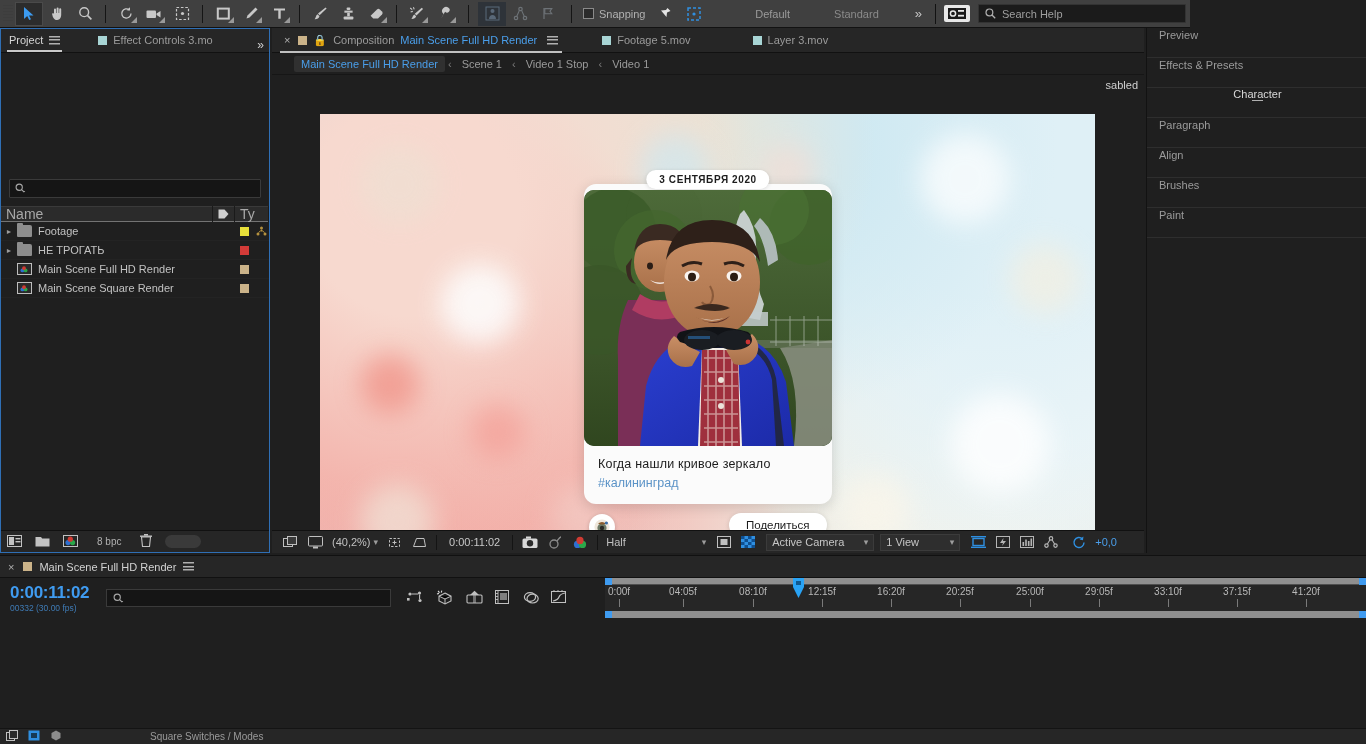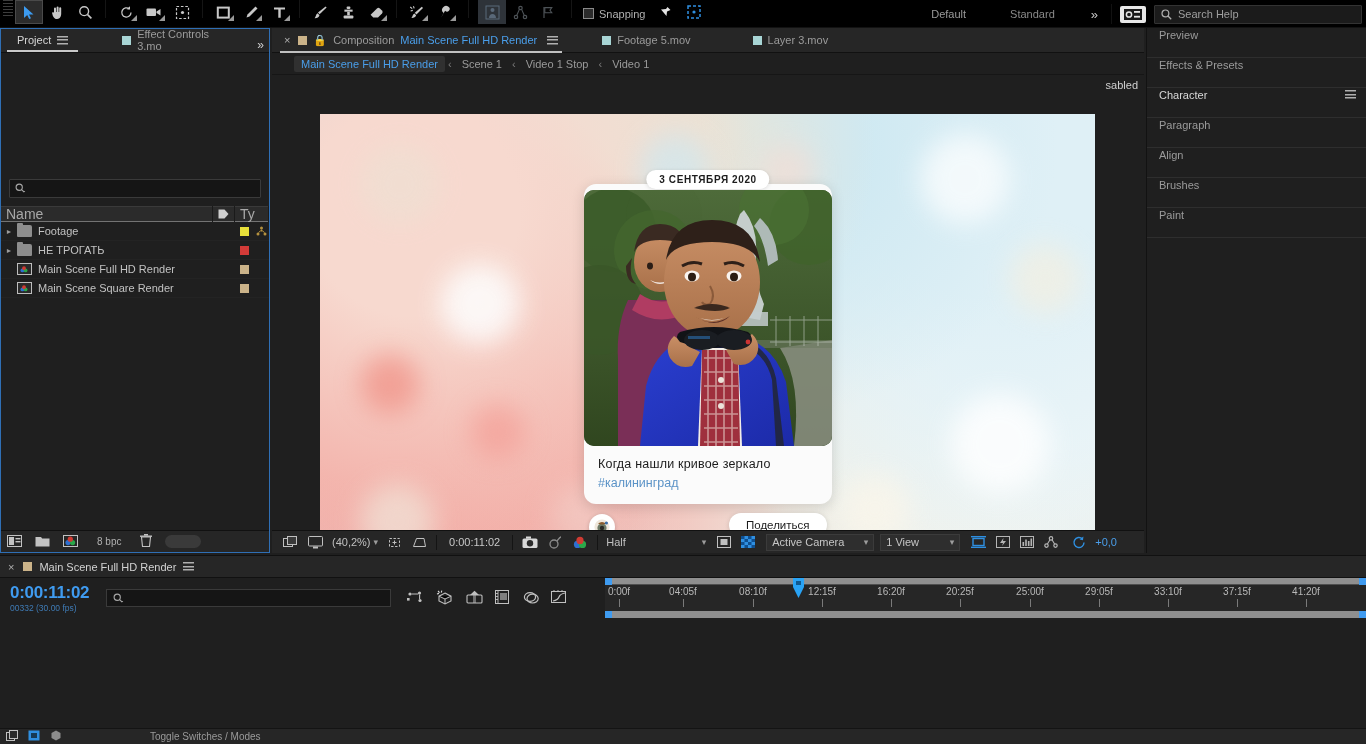--- a/index.html
+++ b/index.html
@@ -9,22 +9,22 @@
     font-family: "Liberation Sans", sans-serif;
     font-size: 11px;
     color: #b4b4b4;
     overflow: hidden;
     -webkit-font-smoothing: antialiased;
   }
   .app { position: relative; width: 1366px; height: 744px; }
 
   
   .toolbar {
-    position: absolute; left: 0; top: 0; width: 1366px; height: 28px;
-    background: #000000; display: flex; 
+    position: absolute; left: 0; top: 0; width: 1190px; height: 28px;
+    background: #404040; display: flex; align-items: center;
     border-bottom: 1px solid #121212;
   }
   .grip { width: 10px; height: 18px; margin-left: 3px; margin-right: 2px;
     background: repeating-linear-gradient(to bottom,#3d3d3d 0 1px,transparent 1px 3px); }
   .tool {
     width: 28px; height: 24px; display: flex; align-items: center; justify-content: center;
     position: relative; color: #c8c8c8;
   }
   .tool.active { background: #2c2c2c; box-shadow: inset 0 0 0 1px #4a4a4a; }
   .tool.active svg { color: #3c9bf0; }
@@ -49,21 +49,21 @@
     height:19px; width:208px; padding: 0 6px; margin-right:4px; border-radius:1px;}
   .searchhelp span { color:#9f9f9f; font-size:11px; }
 
   
   .project-panel {
     position:absolute; left:0; top:28px; width:270px; height:525px;
     background:#1f1f1f; border:1px solid #2f6fb5;
   }
   .panel-tabs { height:24px; background:#262626; display:flex; align-items:flex-end;
     border-bottom:1px solid #111; }
-  .ptab { height:24px; display:flex; align-items:center; gap:6px; padding:0 16px;
+  .ptab { height:24px; display:flex; align-items:center; gap:6px; padding:0 8px;
     font-size:11px; color:#9b9b9b; position:relative; }
   .ptab.active { color:#d6d6d6; }
   .ptab.active:after { content:''; position:absolute; left:6px; right:6px; bottom:0;
     height:2px; background:#c8c8c8; }
   .sw { width:9px;height:9px; }
   .hamb { display:inline-block; width:11px; height:9px;
      background: linear-gradient(#b0b0b0,#b0b0b0) 0 0/100% 1.5px no-repeat,
                  linear-gradient(#b0b0b0,#b0b0b0) 0 3.5px/100% 1.5px no-repeat,
                  linear-gradient(#b0b0b0,#b0b0b0) 0 7px/100% 1.5px no-repeat; }
   .ptab-more { margin-left:auto; color:#cfcfcf; font-size:12px; padding:0 6px; letter-spacing:-1px;}
@@ -155,21 +155,21 @@
   .selbox { display:flex;align-items:center; gap:4px; font-size:11px; color:#c6c6c6;
     border:1px solid #3b3b3b; background:#2e2e2e; height:17px; padding:0 5px; }
   .selbox .caret{margin-left:auto;}
   .accentblue { color:#4a9eea; font-size:11px; }
 
   
   .right-panel { position:absolute; left:1146px; top:28px; width:220px; height:525px; background:#1f1f1f;
     border-left:1px solid #121212;}
   .rrow { height:30px; display:flex; align-items:center; justify-content:space-between;
     padding:0 10px 16px 12px; font-size:11px; color:#9b9b9b; border-bottom:1px solid #2e2e2e; }
-  .rrow.active { color:#d8d8d8; }
+  .rrow.active { color:#d8d8d8;flex-direction:column; }
 
   
   .timeline { position:absolute; left:0; top:555px; width:1366px; height:189px; background:#1f1f1f;
     border-top:1px solid #111; }
   .tl-tabs { height:22px; background:#262626; display:flex; align-items:center; gap:7px;
     padding:0 8px; border-bottom:1px solid #111; }
   .tl-tabs .tname { font-size:11px; color:#d2d2d2; }
   .tl-head { height:40px; display:flex; align-items:center; position:relative; }
   .tcblock { padding-left:10px; width:100px; }
   .tcmain { font-size:17px; font-weight:bold; color:#3f9bf0; letter-spacing:-.3px; line-height:17px;}
@@ -892,17 +892,17 @@
               <rect x="0.5" y="0.5" width="11" height="10" fill="#2f8fe0"></rect>
               <path d="M3 3h6v5H3z" fill="#173a55"></path>
             </svg>
         </span>
         <span>
           <svg width="12" height="11" viewBox="0 0 12 11">
               <path d="M6 0.5 L10.5 3 v5 L6 10.5 L1.5 8 V3z" fill="#8c8c8c"></path>
             </svg>
         </span>
       </div>
-      <span class="tsw-label">Toggle Switches / Modes</span>
+      <span class="tsw-label">Square Switches / Modes</span>
     </div>
   </div>
 
 </div>
 
 </body></html>

